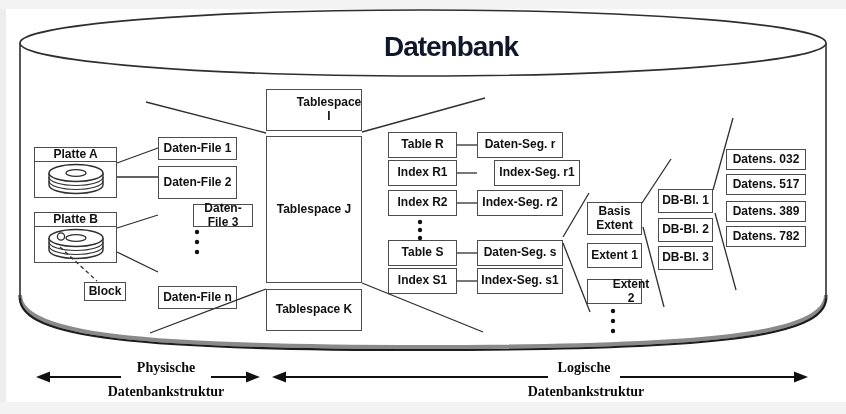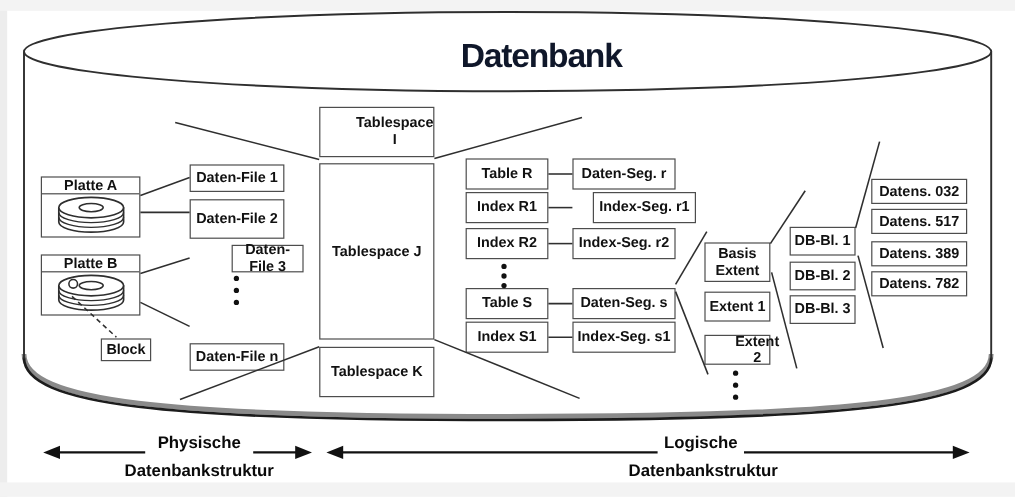--- a/index.html
+++ b/index.html
@@ -31,21 +31,21 @@
   }
   .disk-box{flex-direction:column;justify-content:flex-start;padding:0;}
   .disk-title{
     width:100%;height:14px;border-bottom:1.5px solid #4d4d4d;
     display:flex;align-items:center;justify-content:center;
     font-size:12px;font-weight:bold;flex:0 0 auto;box-sizing:border-box;
   }
   .disk-art{flex:1 1 auto;width:100%;display:flex;align-items:center;justify-content:center;}
   .legend-text{
     position:absolute;z-index:2;width:180px;text-align:center;
-    font-size:14px;font-weight:bold;color:#0a0a0a;line-height:1.0;
+    font-size:14px;font-weight:bold;color:#0a0a0a;line-height:1.0;font-family:Liberation Serif, serif;
   }
 </style>
 </head>
 <body>
 
 <div class="stage">
 
   <svg id="bg-layer" class="layer" viewBox="0 0 846 414" xmlns="http://www.w3.org/2000/svg">
 
     <path d="M20,43 A403,33 0 0 1 826,43 L826,298 C826,338 706,350 423,350 C140,350 20,338 20,298 Z" fill="#ffffff" stroke="none"></path>

